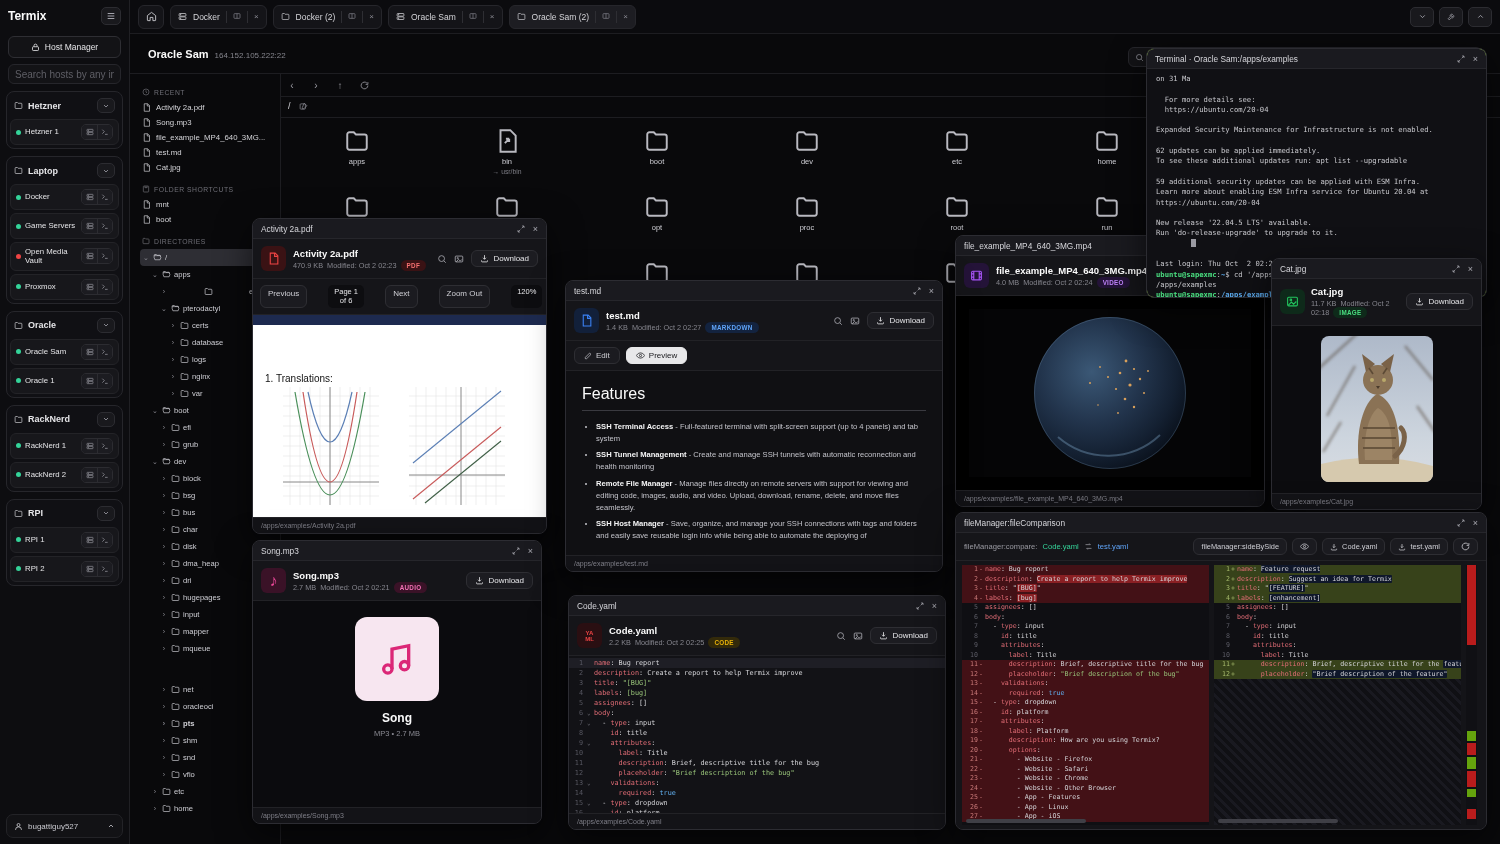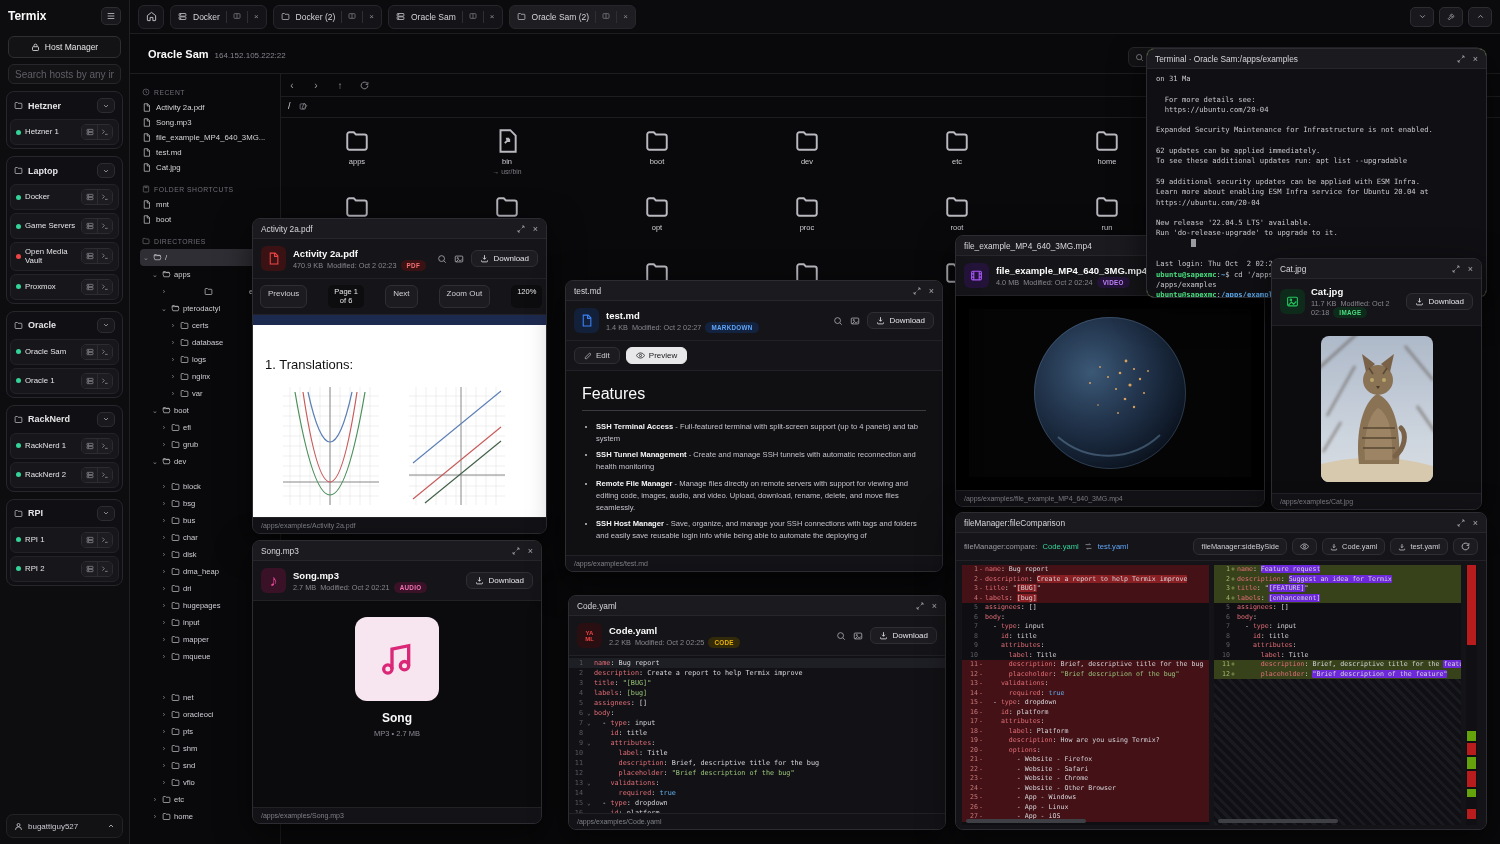--- a/index.html
+++ b/index.html
@@ -75,21 +75,21 @@
 .wfoot{flex:none;height:16px;display:flex;align-items:center;padding:0 8px;font-size:7px;color:#7f7f88;border-top:1px solid #222226;background:#131317;white-space:nowrap;overflow:hidden}
 .wbody{flex:1;min-height:0;position:relative;overflow:hidden}
 
 #win-pdf{left:252px;top:218px;width:295px;height:316px;z-index:6}
 #pdf-toolbar{flex:none;display:flex;gap:21px;padding:6px 7px;border-bottom:1px solid #222226;overflow:hidden}
 .pbtn{border:1px solid #2e2e33;background:#1b1b20;border-radius:6px;padding:3px 7px;font-size:8px;color:#cfcfd5;white-space:nowrap;flex:none}
 .pbox{background:#0d0d10;border-radius:5px;padding:2px 6px;font-size:7.5px;color:#e4e4e7;text-align:center;line-height:1.25;flex:none}
 #pdf-page{position:absolute;inset:0;background:#2a2a2e}
 #pdf-band{position:absolute;left:0;top:0;right:0;height:10px;background:#1d2a4f}
 #pdf-sheet{position:absolute;left:0;top:10px;right:0;bottom:0;background:#fff;color:#222}
-#pdf-line{position:absolute;left:12px;top:32px;font-size:13px;color:#111}
+#pdf-line{position:absolute;left:12px;top:48px;font-size:10px;color:#111}
 .graphs{position:absolute;left:30px;top:62px;display:flex;gap:30px}
 
 #win-song{left:252px;top:540px;width:290px;height:284px;z-index:7}
 #song-stage{position:absolute;inset:0;background:#0b0b0e;display:flex;flex-direction:column;align-items:center}
 #song-art{width:84px;height:84px;border-radius:12px;background:#f7e6f0;display:flex;align-items:center;justify-content:center;margin-top:16px;color:#db2777;font-size:40px}
 #song-name{font-size:12px;font-weight:bold;color:#fafafa;margin-top:10px}
 #song-sub{font-size:7.5px;color:#8a8a92;margin-top:4px}
 #player{position:absolute;left:10px;right:10px;bottom:14px;height:48px;background:#fff;border-radius:8px;padding:7px 12px 0}
 #ptrack{display:flex;align-items:center;gap:8px}
 #ptrack .tm{font-size:7.5px;color:#3f3f46}
@@ -139,21 +139,21 @@
 #diff-body{position:absolute;inset:0;display:flex;gap:5px;padding:4px 4px 4px 6px;background:#141418;overflow:hidden}
 .dpane{width:247px;background:#0f0f13;overflow:hidden;position:relative;font-family:"DejaVu Sans Mono",monospace;font-size:6.6px;line-height:9.5px}
 .dl{display:flex;white-space:pre}
 .dl .dn{width:17px;flex:none;text-align:right;color:#5c5c66;padding-right:1px}
 .dl .ds{width:6px;flex:none;color:#8a8a92}
 .dl.rem{background:#431116}
 .dl.rem .dn,.dl.rem .ds{color:#c97878}
 .dl.add{background:#37421a}
 .dl.add .dn,.dl.add .ds{color:#a4b86a}
 .d-hl-r{background:#8a1f23;border-radius:1px}
-.d-hl-a{background:#6d28d9;border-radius:1px}
+.d-hl-a{background:#0f172a;border-radius:1px}
 .hatch{position:absolute;left:0;right:0;bottom:0;background:repeating-linear-gradient(45deg,#191920 0 3px,#101014 3px 7px)}
 .hscroll{position:absolute;left:4px;bottom:2px;width:120px;height:4px;border-radius:2px;background:#3f3f46}
 #minimap{width:11px;flex:none;position:relative;background:#101014}
 #minimap div{position:absolute;left:1px;right:1px}
 </style>
 </head>
 <body>
 
 <div id="sidebar">
   <div id="brand-row">
@@ -858,21 +858,21 @@
       <div class="tree-row" style="padding-left: 11px;">
         <span class="tree-car">⌄</span>
         <span class="ic">
           <svg width="9" height="9" viewBox="0 0 24 24" fill="none" stroke="currentColor" stroke-width="1.8">
             <path d="M3 7V6a2 2 0 0 1 2-2h4l2 2h7a2 2 0 0 1 2 2v1"></path>
             <path d="M3 7h16l2 5-2 6H5l-2-6z"></path>
           </svg>
         </span>
         <span>dev</span>
       </div>
-      <div class="tree-row" style="padding-left: 20px; margin-top: 8px;">
+      <div class="tree-row" style="padding-left: 20px;">
         <span class="tree-car">›</span>
         <span class="ic">
           <svg width="9" height="9" viewBox="0 0 24 24" fill="none" stroke="currentColor" stroke-width="1.8">
             <path d="M3 7V6a2 2 0 0 1 2-2h4l2 2h8a2 2 0 0 1 2 2v10a2 2 0 0 1-2 2H5a2 2 0 0 1-2-2z"></path>
           </svg>
         </span>
         <span>block</span>
       </div>
       <div class="tree-row" style="padding-left: 20px;">
         <span class="tree-car">›</span>
@@ -975,21 +975,21 @@
       </div>
       <div class="tree-row" style="padding-left: 20px;">
         <span class="tree-car">›</span>
         <span class="ic">
           <svg width="9" height="9" viewBox="0 0 24 24" fill="none" stroke="currentColor" stroke-width="1.8">
             <path d="M3 7V6a2 2 0 0 1 2-2h4l2 2h8a2 2 0 0 1 2 2v10a2 2 0 0 1-2 2H5a2 2 0 0 1-2-2z"></path>
           </svg>
         </span>
         <span>oracleoci</span>
       </div>
-      <div class="tree-row" style="padding-left: 20px;">
+      <div class="tree-row" style="padding-left: 20px; font-weight: bold;">
         <span class="tree-car">›</span>
         <span class="ic">
           <svg width="9" height="9" viewBox="0 0 24 24" fill="none" stroke="currentColor" stroke-width="1.8">
             <path d="M3 7V6a2 2 0 0 1 2-2h4l2 2h8a2 2 0 0 1 2 2v10a2 2 0 0 1-2 2H5a2 2 0 0 1-2-2z"></path>
           </svg>
         </span>
         <span>pts</span>
       </div>
       <div class="tree-row" style="padding-left: 20px;">
         <span class="tree-car">›</span>
@@ -1721,21 +1721,21 @@
           <div class="dl rem"><span class="dn">15</span><span class="ds">-</span><span>  - <span class="y-key">type</span>: dropdown</span></div>
           <div class="dl rem"><span class="dn">16</span><span class="ds">-</span><span>    <span class="y-key">id</span>: platform</span></div>
           <div class="dl rem"><span class="dn">17</span><span class="ds">-</span><span>    <span class="y-key">attributes</span>:</span></div>
           <div class="dl rem"><span class="dn">18</span><span class="ds">-</span><span>      <span class="y-key">label</span>: Platform</span></div>
           <div class="dl rem"><span class="dn">19</span><span class="ds">-</span><span>      <span class="y-key">description</span>: How are you using Termix?</span></div>
           <div class="dl rem"><span class="dn">20</span><span class="ds">-</span><span>      <span class="y-key">options</span>:</span></div>
           <div class="dl rem"><span class="dn">21</span><span class="ds">-</span><span>        - Website - Firefox</span></div>
           <div class="dl rem"><span class="dn">22</span><span class="ds">-</span><span>        - Website - Safari</span></div>
           <div class="dl rem"><span class="dn">23</span><span class="ds">-</span><span>        - Website - Chrome</span></div>
           <div class="dl rem"><span class="dn">24</span><span class="ds">-</span><span>        - Website - Other Browser</span></div>
-          <div class="dl rem"><span class="dn">25</span><span class="ds">-</span><span>        - App - Windows</span></div>
+          <div class="dl rem"><span class="dn">25</span><span class="ds">-</span><span>        - App - Features</span></div>
           <div class="dl rem"><span class="dn">26</span><span class="ds">-</span><span>        - App - Linux</span></div>
           <div class="dl rem"><span class="dn">27</span><span class="ds">-</span><span>        - App - iOS</span></div>
           <div class="hscroll"></div>
         </div>
       <div class="dpane" id="diff-right">
           <div class="dl add"><span class="dn">1</span><span class="ds">+</span><span><span class="y-key">name</span>: <span class="d-hl-a">Feature request</span></span></div>
           <div class="dl add"><span class="dn">2</span><span class="ds">+</span><span><span class="y-key">description</span>: <span class="d-hl-a">Suggest an idea for Termix</span></span></div>
           <div class="dl add"><span class="dn">3</span><span class="ds">+</span><span><span class="y-key">title</span>: "<span class="d-hl-a">[FEATURE]</span>"</span></div>
           <div class="dl add"><span class="dn">4</span><span class="ds">+</span><span><span class="y-key">labels</span>: <span class="d-hl-a">[enhancement]</span></span></div>
           <div class="dl "><span class="dn">5</span><span class="ds"> </span><span><span class="y-key">assignees</span>: []</span></div>

